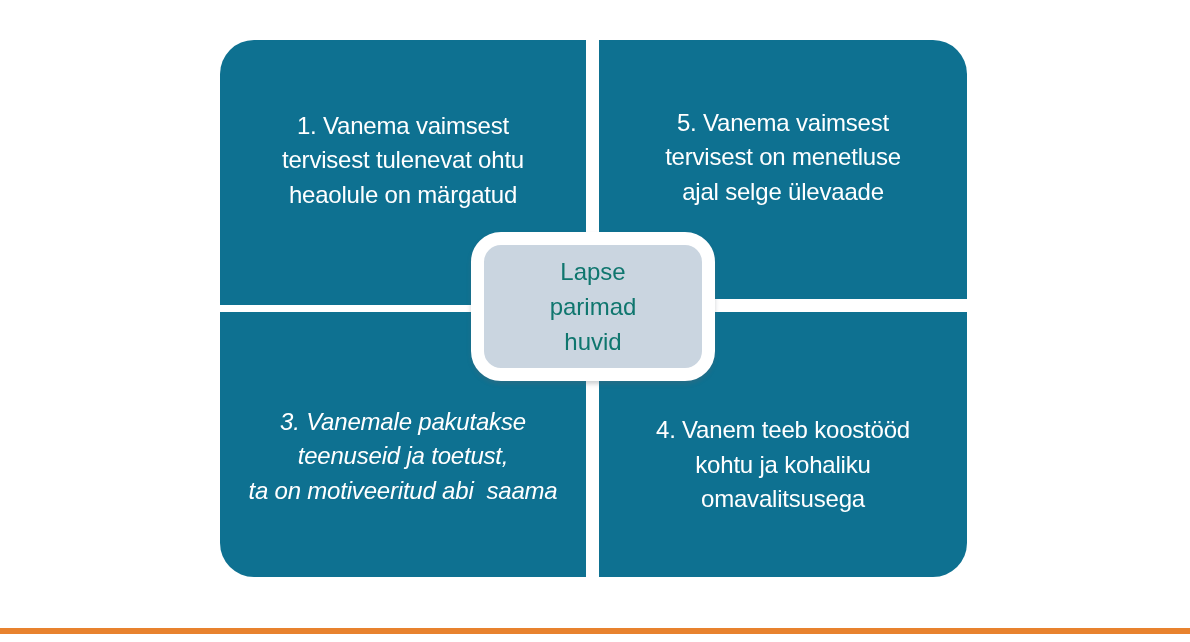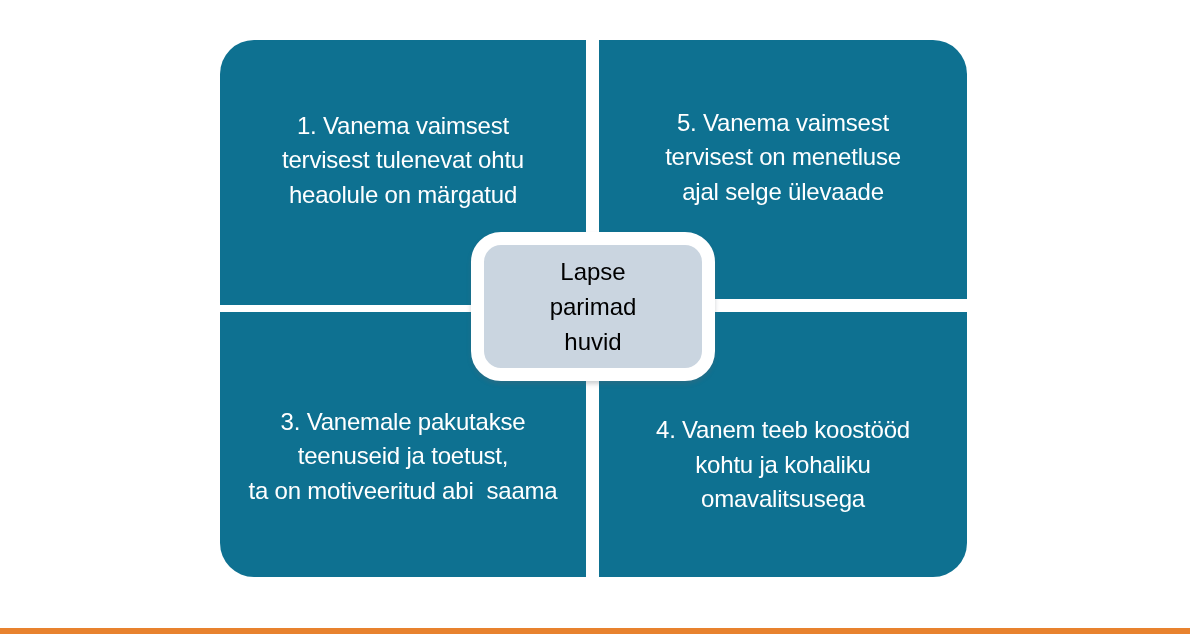--- a/index.html
+++ b/index.html
@@ -27,38 +27,38 @@
     font-size: 24px;
     line-height: 34.5px;
     letter-spacing: -0.2px;
   }
   .quad-label {
     white-space: pre-wrap;
     display: block;
   }
   .q1 { left: 220px; top: 40px;  width: 366px; height: 265px; border-radius: 34px 0 34px 0; padding-bottom: 24px; }
   .q2 { left: 599px; top: 40px;  width: 368px; height: 259px; border-radius: 0 34px 0 34px; padding-bottom: 24px; }
-  .q3 { left: 220px; top: 312px; width: 366px; height: 265px; border-radius: 0 34px 0 34px; padding-top: 24px; }
+  .q3 { left: 220px; top: 312px; width: 366px; height: 265px; border-radius: 0 34px 0 34px; padding-top: 24px; font-style: italic; }
   .q4 { left: 599px; top: 312px; width: 368px; height: 265px; border-radius: 34px 0 34px 0; padding-top: 41px; }
   .center-box {
     position: absolute;
     left: 471px;
     top: 232px;
     width: 244px;
     height: 149px;
     box-sizing: border-box;
     background: #cad5e0;
     border: 13px solid #ffffff;
     border-radius: 30px;
     box-shadow: 0 3px 4px rgba(90, 100, 110, 0.30);
     display: flex;
     align-items: center;
     justify-content: center;
     text-align: center;
-    color: #000000;
+    color: #0f766e;
     font-size: 24px;
     line-height: 35px;
   }
   .center-label {
     white-space: pre-wrap;
     display: block;
   }
   .accent-line {
     position: absolute;
     left: 0;

